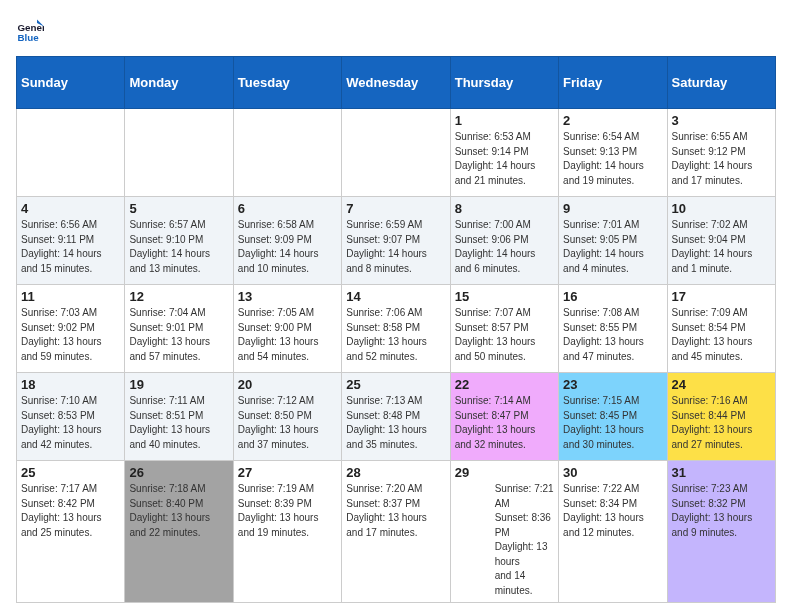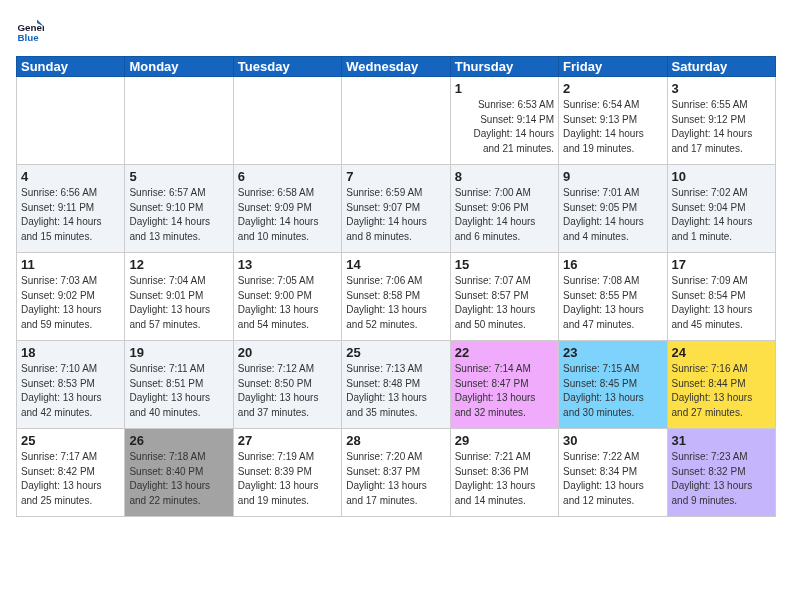--- a/index.html
+++ b/index.html
@@ -40,21 +40,21 @@
     .calendar-table {
       width: 100%;
       border-collapse: collapse;
       border: 1px solid #ccc;
     }
     .calendar-table th {
       background: #1565c0;
       color: #fff;
       font-size: 13px;
       font-weight: bold;
-      padding: 2px 4px;
+      padding: 18px 4px;
       text-align: left;
       border: 1px solid #1255a0;
     }
     .calendar-table td {
       vertical-align: top;
       width: calc(100% / 7);
       border: 1px solid #ccc;
       padding: 4px;
       font-size: 10.5px;
       color: #222;
@@ -112,21 +112,21 @@
       </tr>
   </thead>
   <tbody id="calendar-body">
   <tr>
         <td class="empty" style="background-color: rgb(255, 255, 255);"></td>
         <td class="empty" style="background-color: rgb(255, 255, 255);"></td>
         <td class="empty" style="background-color: rgb(255, 255, 255);"></td>
         <td class="empty" style="background-color: rgb(255, 255, 255);"></td>
         <td class="has-content" style="background-color: rgb(255, 255, 255);">
           <span class="day-number">1</span>
-          <div class="day-info" style="white-space: pre-line; text-align: right;">Sunrise: 6:53 AM
+          <div class="day-info" style="white-space: pre-line;">Sunrise: 6:53 AM
 Sunset: 9:14 PM
 Daylight: 14 hours
 and 21 minutes.</div>
         </td>
         <td class="has-content" style="background-color: rgb(255, 255, 255);">
           <span class="day-number">2</span>
           <div class="day-info" style="white-space: pre-line;">Sunrise: 6:54 AM
 Sunset: 9:13 PM
 Daylight: 14 hours
 and 19 minutes.</div>
@@ -316,21 +316,21 @@
         </td>
         <td class="has-content" style="background-color: rgb(255, 255, 255);">
           <span class="day-number">28</span>
           <div class="day-info" style="white-space: pre-line;">Sunrise: 7:20 AM
 Sunset: 8:37 PM
 Daylight: 13 hours
 and 17 minutes.</div>
         </td>
         <td class="has-content" style="background-color: rgb(255, 255, 255);">
           <span class="day-number">29</span>
-          <div class="day-info" style="white-space: pre-line;">Sunrise: 7:21 AM
+          <div class="day-info" style="white-space: pre-line; margin-left: 40px;">Sunrise: 7:21 AM
 Sunset: 8:36 PM
 Daylight: 13 hours
 and 14 minutes.</div>
         </td>
         <td class="has-content" style="background-color: rgb(255, 255, 255);">
           <span class="day-number">30</span>
           <div class="day-info" style="white-space: pre-line;">Sunrise: 7:22 AM
 Sunset: 8:34 PM
 Daylight: 13 hours
 and 12 minutes.</div>

